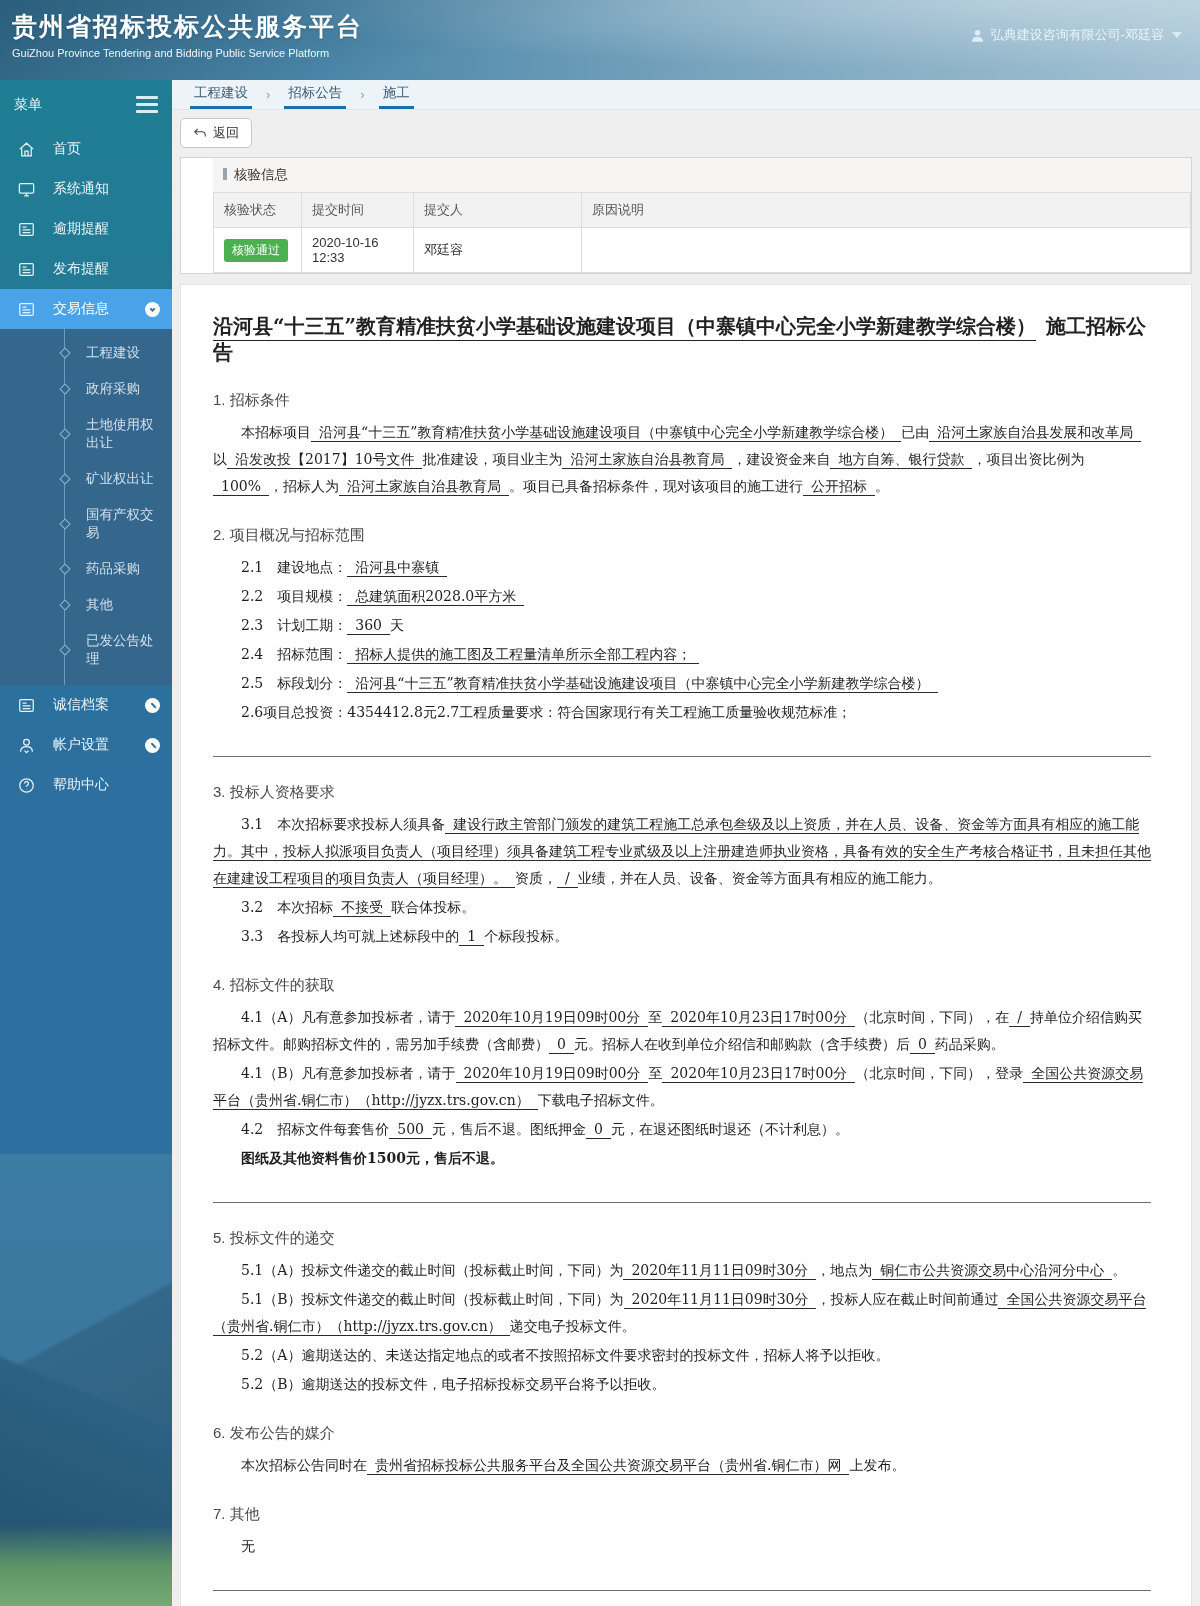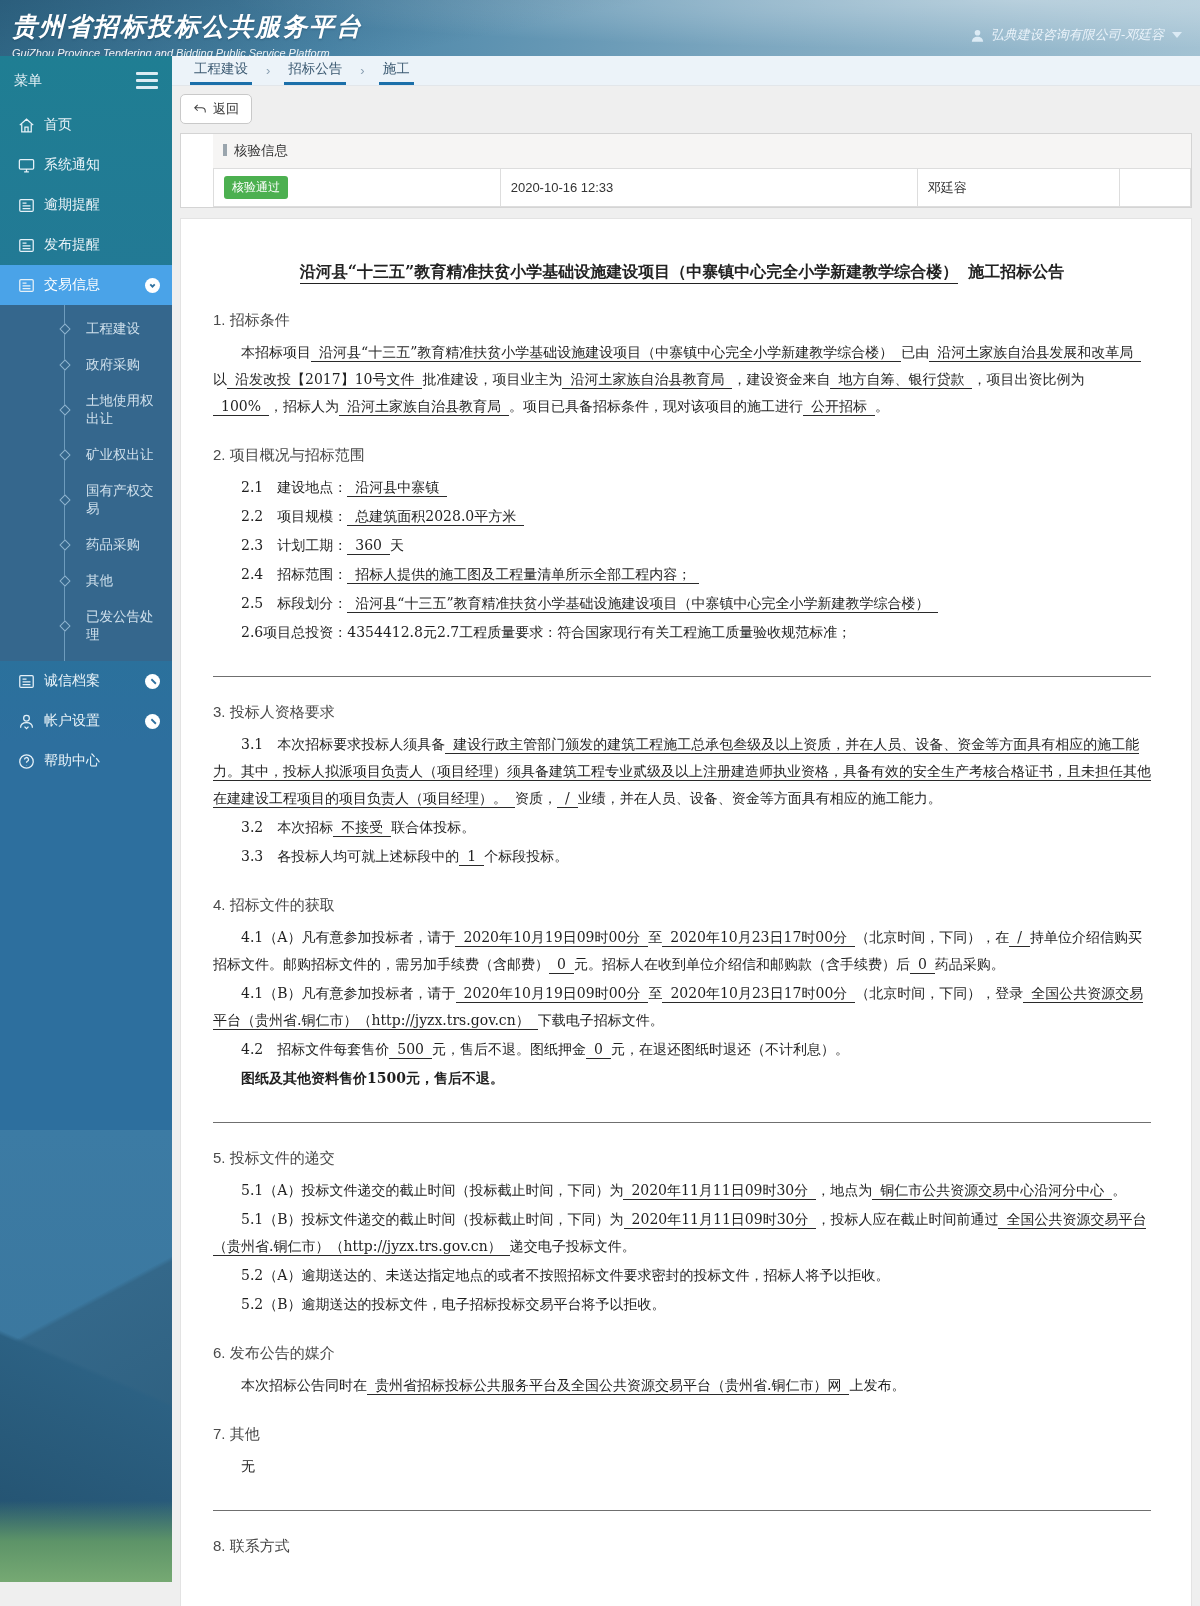--- a/index.html
+++ b/index.html
@@ -1,43 +1,42 @@
 <!DOCTYPE html>
 <html><head>
 <meta charset="utf-8">
 <style>
   * { box-sizing: border-box; margin: 0; padding: 0; }
   html,body { width:1200px; height:1606px; overflow:hidden; }
   body { font-family:"Liberation Sans","DejaVu Sans",sans-serif; background:#efefef; }
 
   
-  .hdr { position:relative; height:56px;
+  .hdr { position:relative; height:80px;
     background:
       radial-gradient(120% 160% at 85% 0%, rgba(255,255,255,.35), rgba(255,255,255,0) 55%),
       linear-gradient(168deg, rgba(24,60,88,.35), rgba(24,60,88,0) 45%),
       linear-gradient(100deg,#35708f 0%, #4b86a8 28%, #7ba6bf 62%, #a3c2d3 100%);
-    font-style: italic;
   }
   .hdr-logo { position:absolute; left:12px; top:10px; color:#fff; }
   .hdr-title { font-size:25px; font-weight:bold; letter-spacing:2px; text-shadow:0 1px 2px rgba(0,40,70,.35); }
   .hdr-sub { font-size:11px; margin-top:4px; opacity:.92; }
   .hdr-user { position:absolute; right:18px; top:26px; display:flex; align-items:center; gap:6px;
     color:#eaf3fa; font-size:13px; cursor:pointer; }
   .caret { width:0; height:0; border-left:5px solid transparent; border-right:5px solid transparent; border-top:6px solid #dcebf5; margin-left:2px; }
 
   
   .layout { display:flex; height:1526px; }
 
   
   .sidebar { position:relative; width:172px; flex:0 0 172px; color:#e9f3f8;
     background:linear-gradient(180deg,#1f7e93 0%, #247796 22%, #2d6f9e 45%, #2d6f9e 100%); overflow:hidden;font-family:Liberation Serif, serif; }
   .menu-row { display:flex; align-items:center; justify-content:space-between; padding:12px 14px 12px 14px; font-size:14px; }
   .burger { display:inline-block; width:22px; cursor:pointer; }
   .burger i { display:block; height:3px; background:#dcebf3; margin:4px 0; border-radius:1px; }
-  .side-item { display:flex; align-items:center; gap:8px; padding:10px 12px 10px 16px; font-size:14px; cursor:pointer; position:relative; }
+  .side-item { display:flex; align-items:center; gap:17px; padding:10px 12px 10px 16px; font-size:14px; cursor:pointer; position:relative; }
   .side-item .lbl { flex:1; }
   .side-item.active { background:#4aa3e8; color:#fff; }
   .side-icon { width:20px; height:20px; flex:0 0 20px; display:inline-flex; align-items:center; justify-content:center; }
   .side-icon svg { width:19px; height:19px; stroke:#e6f1f8; fill:none; stroke-width:1.6; }
   .exp { width:15px; height:15px; border-radius:50%; background:#fff; display:inline-flex; align-items:center; justify-content:center; }
   .exp svg { width:9px; height:9px; stroke:#2d6f9e; fill:none; stroke-width:2.4; }
   .submenu { background:#35678d; padding:6px 0 8px; position:relative; }
   .submenu:before { content:""; position:absolute; left:64px; top:0; bottom:0; width:1px; background:#6e9cbd; }
   .sub-item { position:relative; padding:9px 10px 9px 86px; font-size:13.5px; color:#cfe0ec; cursor:pointer; }
   .sub-item:before { content:""; position:absolute; left:61px; top:50%; width:6px; height:6px; margin-top:-4px;
@@ -67,21 +66,21 @@
   .panel-hd .bar { display:inline-block; width:4px; height:12px; background:#9aa5ad; margin-right:7px; vertical-align:-1px; }
   table.verify { width:100%; border-collapse:collapse; font-size:13px; color:#333; background:#fff; }
   table.verify th { background:#f2f2f2; font-weight:normal; color:#555; text-align:left; padding:8px 10px; border:1px solid #ddd; }
   table.verify td { padding:7px 10px; border:1px solid #ddd; }
   .col-status{width:88px;} .col-time{width:112px;} .col-person{width:168px;}
   .badge-ok { display:inline-block; background:#4cb050; color:#fff; font-size:12px; padding:3px 8px; border-radius:3px; }
 
   
   .doc-card { background:#fff; border:1px solid #e3e3e3; margin:10px 8px 0; flex:1;
     padding:20px 40px 60px 32px; font-family:"DejaVu Serif","Liberation Serif",serif; color:#1f1f1f; }
-  .doc-title { text-align:center; font-size:16px; font-weight:bold; color:#222; margin:20px 0 6px; line-height:26px; }
+  .doc-title { font-size:20px; font-weight:bold; color:#222; margin:8px 0 6px; line-height:26px; }
   .doc-title .tu { border-bottom:1px solid #222; padding-bottom:2px; }
   .doc-title .tr { margin-left:10px; }
   .doc-h { font-family:"Liberation Sans","DejaVu Sans",sans-serif; font-size:15px; color:#4a4a4a; margin:26px 0 9px; font-weight:500; }
   .doc-p { font-size:14px; line-height:27px; margin:2px 0; }
   .doc-p.ind { text-indent:2em; }
   .doc-p.b { font-weight:bold; text-indent:2em; }
   .doc-p .u { border-bottom:1px solid #2a2a2a; padding:0 8px 1px; }
   .doc-divider { border-top:1px solid #6f6f6f; margin:30px 0 4px; }
 </style>
 </head>
@@ -244,20 +243,26 @@
         <span>返回</span>
       </button>
     </div>
 
     <div class="panel">
       <div class="panel-hd">
         <span class="bar"></span><span>核验信息</span>
       </div>
       <table class="verify">
         <tbody>
+            <tr>
+          <th class="col-status">核验状态</th>
+          <th class="col-time">提交时间</th>
+          <th class="col-person">提交人</th>
+          <th>原因说明</th>
+        </tr>
         <tr>
           <td><span class="badge-ok">核验通过</span></td>
           <td>2020-10-16 12:33</td>
           <td>邓廷容</td>
           <td></td>
         </tr>
       </tbody>
         </table>
     </div>
 

